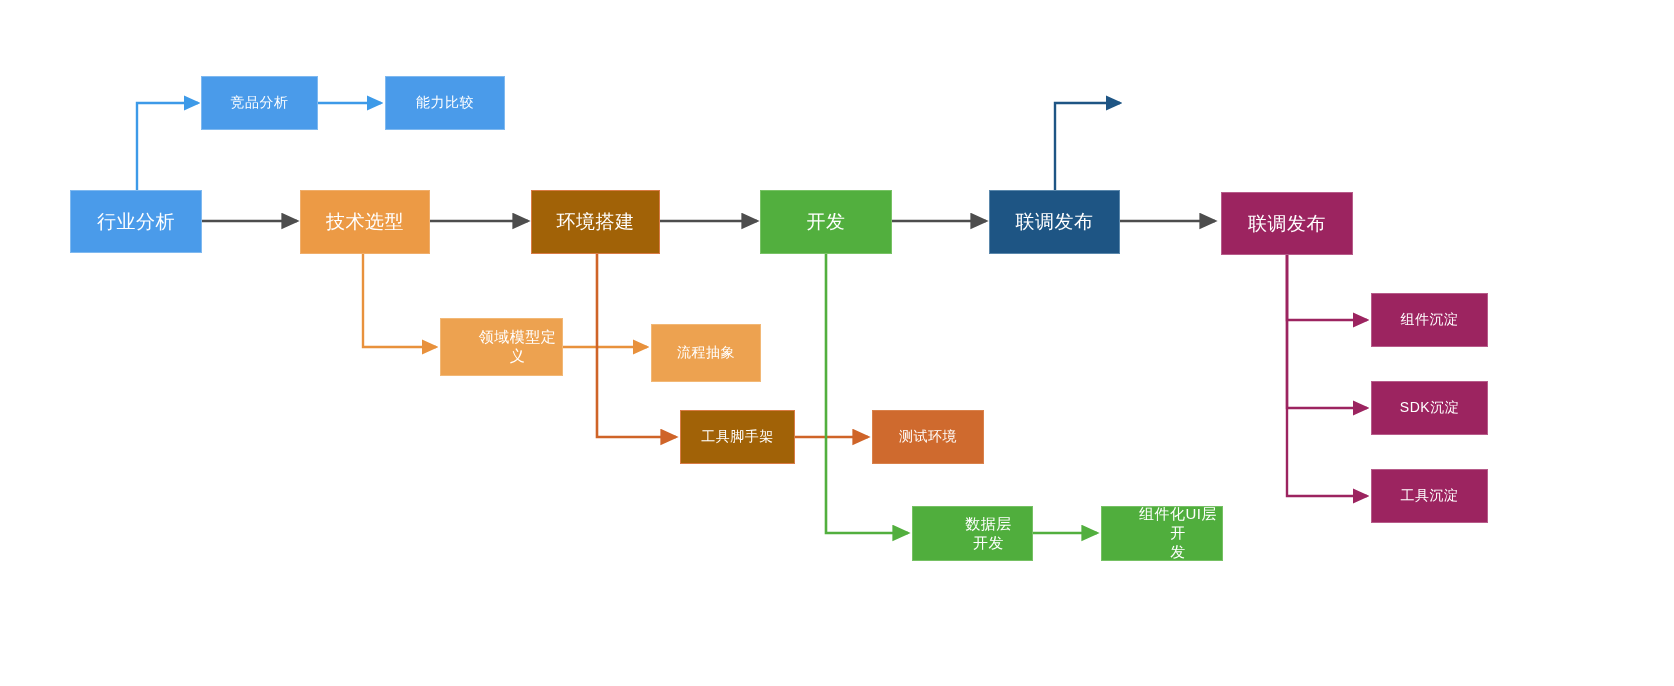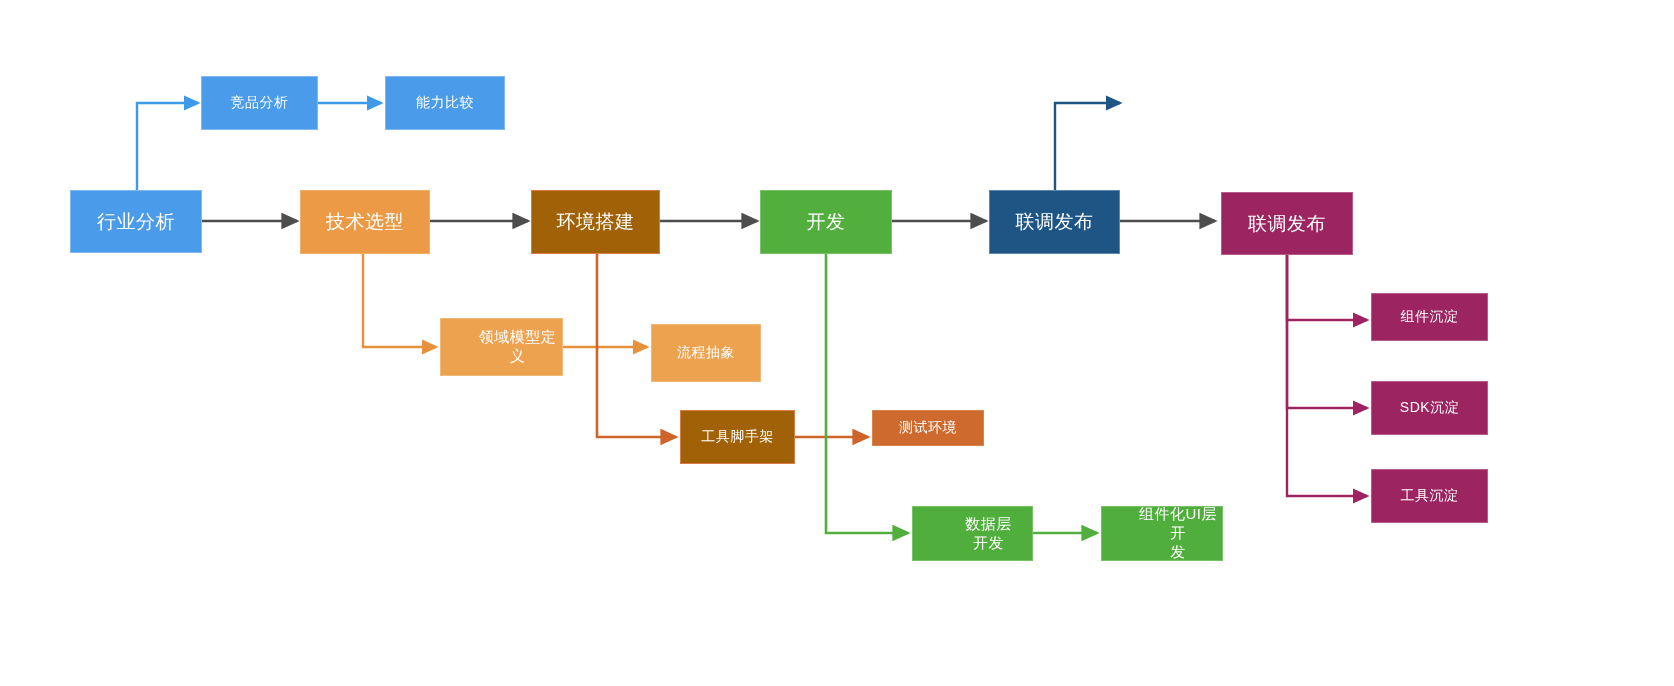--- a/index.html
+++ b/index.html
@@ -127,34 +127,34 @@
   <div class="node c-orange f-lg" style="left:300px; top:190px; width:130px; height:64px;">技术选型</div>
 
   <div class="node c-orange2 f-sm" style="left:440px; top:318px; width:123px; height:58px;">领域模型定义</div>
 
   <div class="node c-orange2 f-md" style="left:651px; top:324px; width:110px; height:58px;">流程抽象</div>
 
   <div class="node c-dkorange f-lg" style="left:531px; top:190px; width:129px; height:64px;">环境搭建</div>
 
   <div class="node c-dkorange f-md" style="left:680px; top:410px; width:115px; height:54px;">工具脚手架</div>
 
-  <div class="node c-dkorange2 f-md" style="left:872px; top:410px; width:112px; height:36px;font-family:Liberation Serif, serif;">测试环境</div>
+  <div class="node c-dkorange2 f-md" style="left:872px; top:410px; width:112px; height:54px;font-family:Liberation Serif, serif;">测试环境</div>
 
   <div class="node c-green f-lg" style="left:760px; top:190px; width:132px; height:64px;">开发</div>
 
   <div class="node c-green2 f-sm" style="left:912px; top:506px; width:121px; height:55px;">数据层
 开发</div>
 
   <div class="node c-green2 f-sm" style="left:1101px; top:506px; width:122px; height:55px;">组件化UI层开
 发</div>
 
   <div class="node c-navy f-lg" style="left:989px; top:190px; width:131px; height:64px;">联调发布</div>
 
 
   <div class="node c-maroon f-lg" style="left:1221px; top:192px; width:132px; height:63px;">联调发布</div>
 
-  <div class="node c-maroon f-md" style="left:1371px; top:293px; width:117px; height:48px;">组件沉淀</div>
+  <div class="node c-maroon f-md" style="left:1371px; top:293px; width:117px; height:54px;">组件沉淀</div>
 
   <div class="node c-maroon f-md" style="left:1371px; top:381px; width:117px; height:54px;">SDK沉淀</div>
 
   <div class="node c-maroon f-md" style="left:1371px; top:469px; width:117px; height:54px;">工具沉淀</div>
 
 </div>
 
 </body></html>

